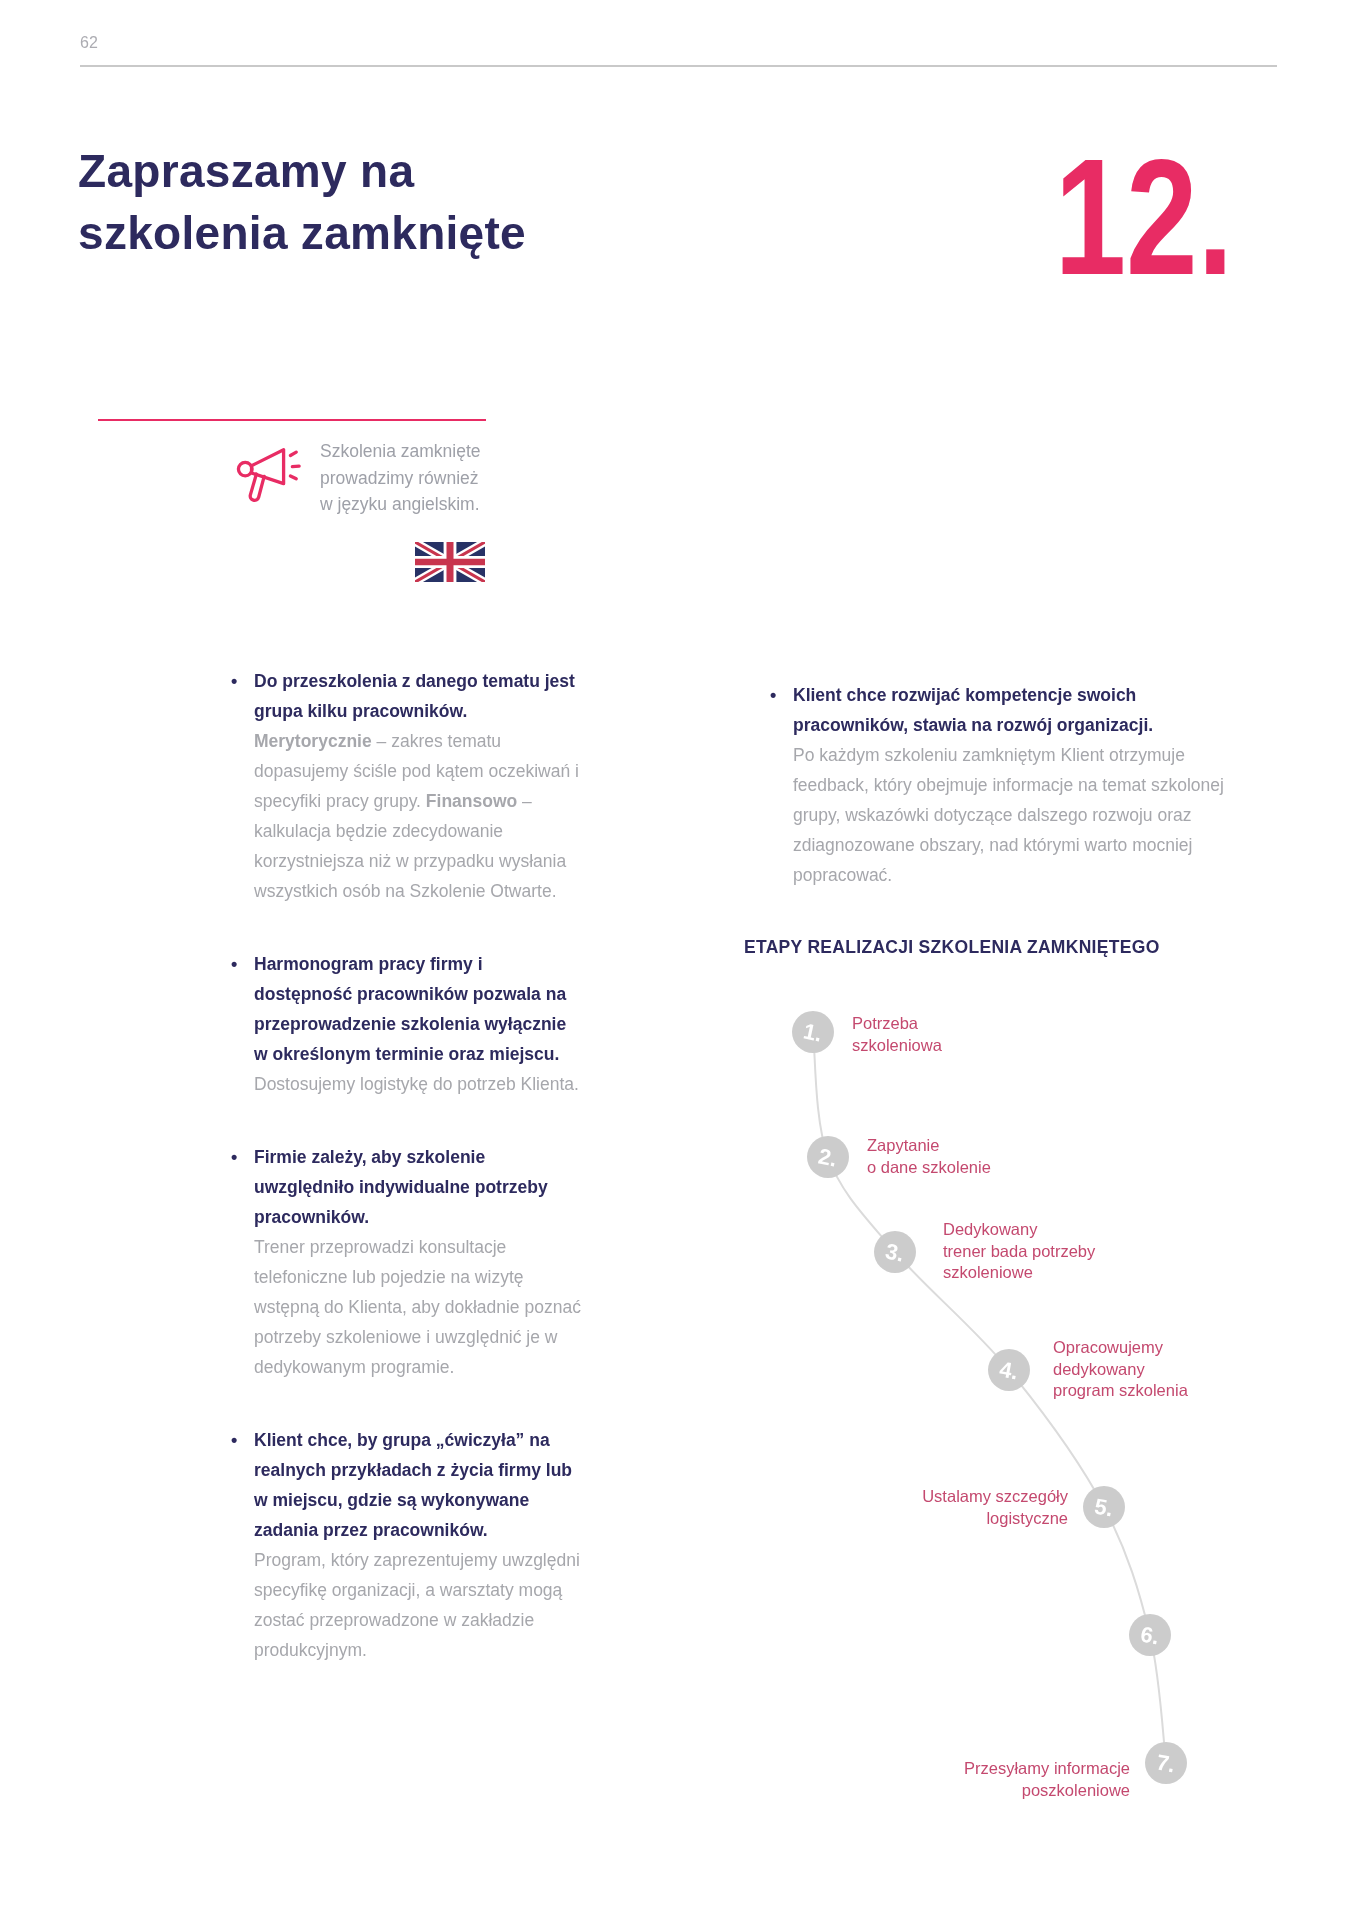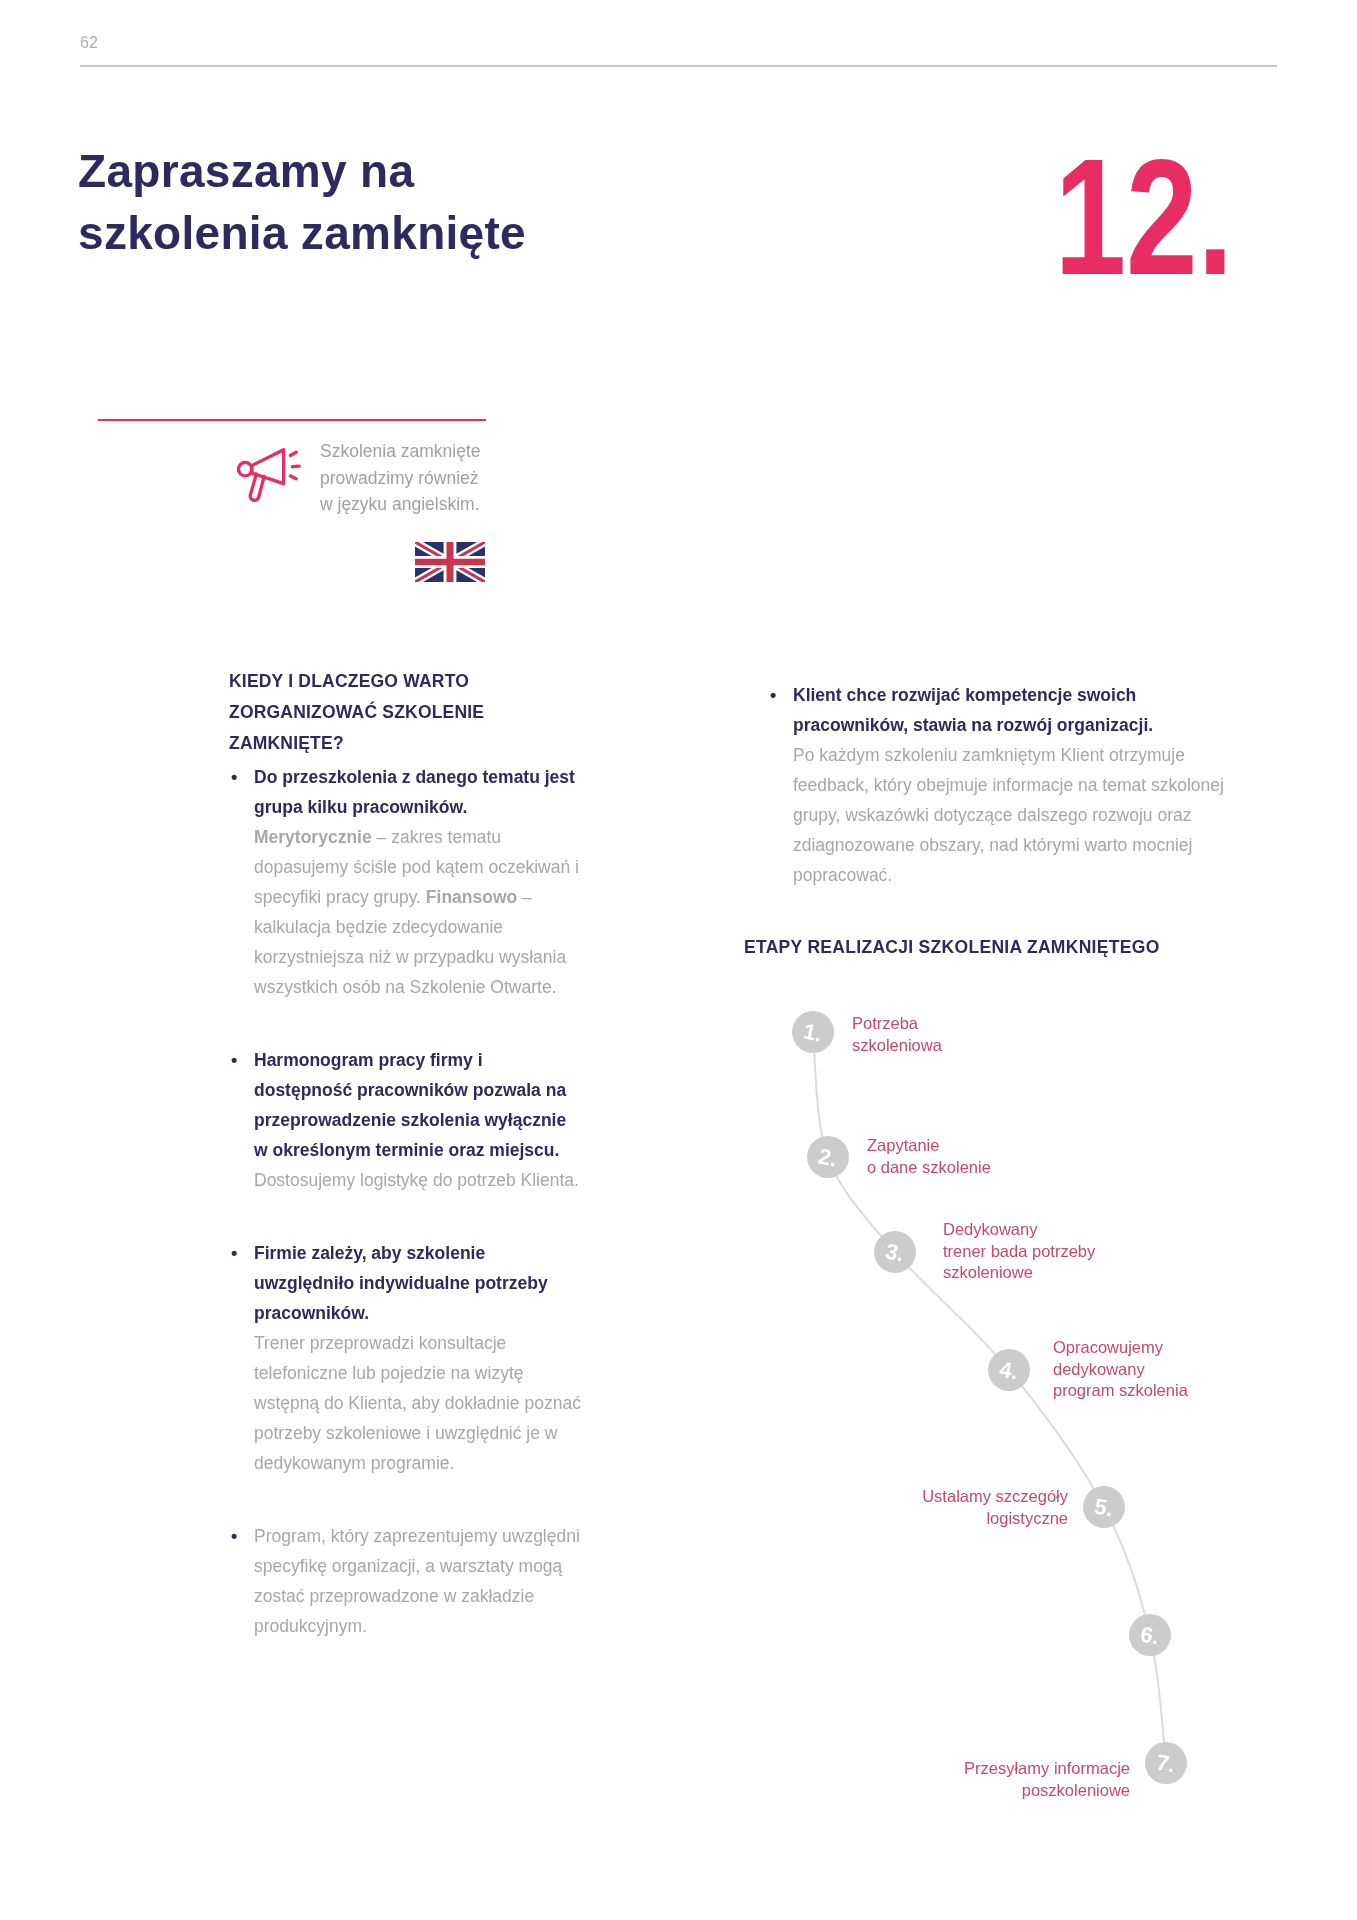--- a/index.html
+++ b/index.html
@@ -78,39 +78,39 @@
 
   <svg class="flag" viewBox="0 0 60 36" preserveAspectRatio="none">
     <rect width="60" height="36" fill="#273266"></rect>
     <path d="M0,0 L60,36 M60,0 L0,36" stroke="#ffffff" stroke-width="7"></path>
     <path d="M0,0 L60,36 M60,0 L0,36" stroke="#C8354E" stroke-width="2.8"></path>
     <path d="M30,0 V36 M0,18 H60" stroke="#ffffff" stroke-width="11"></path>
     <path d="M30,0 V36 M0,18 H60" stroke="#C8354E" stroke-width="6"></path>
   </svg>
 
   <div class="col left-col">
-    <h2>KIEDY I DLACZEGO WARTO ZORGANIZOWAĆ SZKOLENIE ZAMKNIĘTE?</h2>
 
     <div class="bullet">
       <p class="b-strong">Do przeszkolenia z danego tematu jest grupa kilku pracowników.</p>
       <p class="b-desc"><span class="lead">Merytorycznie</span><span> – zakres tematu dopasujemy ściśle pod kątem oczekiwań i specyfiki pracy grupy. </span><span class="lead">Finansowo</span><span> – kalkulacja będzie zdecydowanie korzystniejsza niż w przypadku wysłania wszystkich osób na Szkolenie Otwarte.</span></p>
     </div>
 
     <div class="bullet">
       <p class="b-strong">Harmonogram pracy firmy i dostępność pracowników pozwala na przeprowadzenie szkolenia wyłącznie w określonym terminie oraz miejscu.</p>
       <p class="b-desc">Dostosujemy logistykę do potrzeb Klienta.</p>
     </div>
 
 
     <div class="bullet">
       <p class="b-strong">Firmie zależy, aby szkolenie uwzględniło indywidualne potrzeby pracowników.</p>
       <p class="b-desc">Trener przeprowadzi konsultacje telefoniczne lub pojedzie na wizytę wstępną do Klienta, aby dokładnie poznać potrzeby szkoleniowe i uwzględnić je w dedykowanym programie.</p>
     </div>
 
     <div class="bullet">
+      <p class="b-strong">Klient chce, by grupa „ćwiczyła” na realnych przykładach z życia firmy lub w miejscu, gdzie są wykonywane zadania przez pracowników.</p>
       <p class="b-desc">Program, który zaprezentujemy uwzględni specyfikę organizacji, a warsztaty mogą zostać przeprowadzone w zakładzie produkcyjnym.</p>
     </div>
   </div>
 
   <div class="col right-col">
     <div class="bullet">
       <p class="b-strong">Klient chce rozwijać kompetencje swoich pracowników, stawia na rozwój organizacji.</p>
       <p class="b-desc">Po każdym szkoleniu zamkniętym Klient otrzymuje feedback, który obejmuje informacje na temat szkolonej grupy, wskazówki dotyczące dalszego rozwoju oraz zdiagnozowane obszary, nad którymi warto mocniej popracować.</p>
     </div>
   </div>

